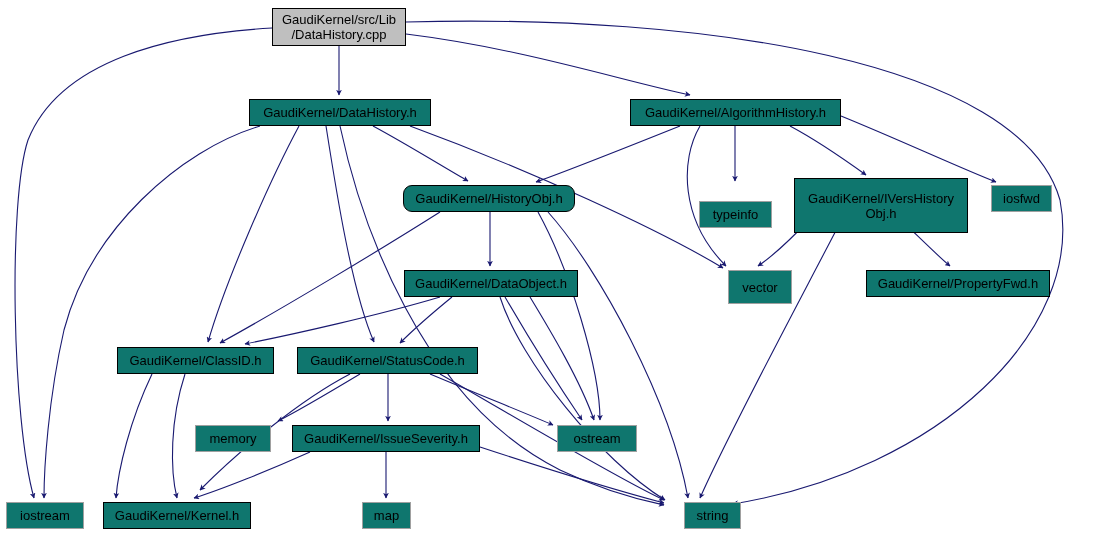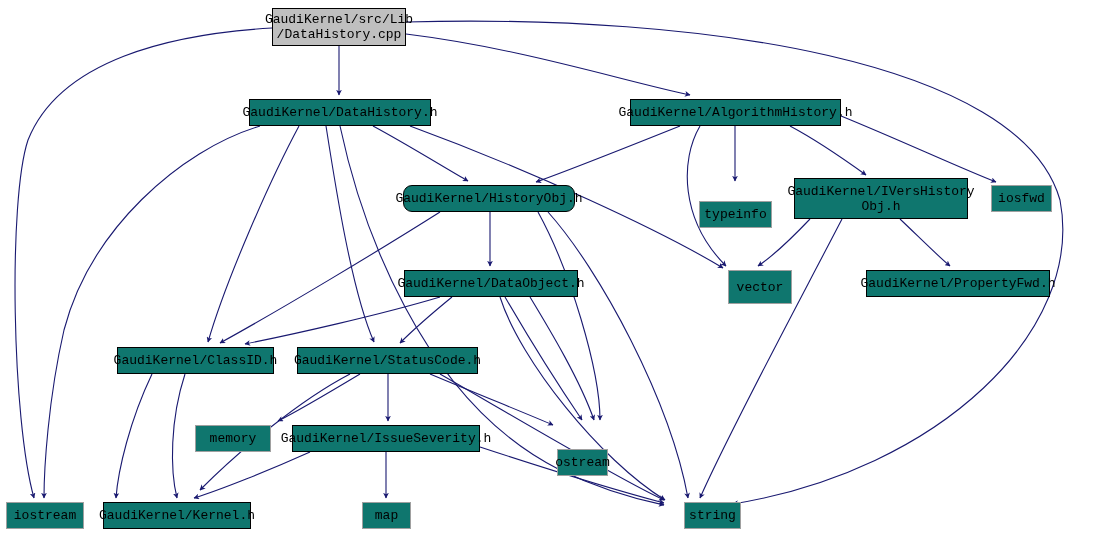--- a/index.html
+++ b/index.html
@@ -45,21 +45,20 @@
   .node.sys {
     border: 1px solid #a0a0a0;
   }
   .node.root {
     border: 1px solid #000000;
     background: #bfbfbf;
   }
   .node-label {
     display: block;
     padding: 0 4px;
-    font-family: Liberation Mono, monospace;
   }
 </style>
 </head>
 <body>
 
 <div id="graph-root">
 
   <svg id="edge-layer" width="1097" height="536" viewBox="0 0 1097 536">
     <defs>
       <marker id="arrowhead" viewBox="0 0 10 10" refX="9" refY="5" markerWidth="5.2" markerHeight="5.2" orient="auto-start-reverse">
@@ -107,30 +106,30 @@
       </g>
   </svg>
 
   <div id="node-group">
       <div class="node root" style="left: 272px; top: 8px; width: 134px; height: 38px;"><span class="node-label">GaudiKernel/src/Lib
 /DataHistory.cpp</span></div>
       <div class="node lib" style="left: 249px; top: 99px; width: 182px; height: 27px;"><span class="node-label">GaudiKernel/DataHistory.h</span></div>
       <div class="node lib" style="left: 630px; top: 99px; width: 211px; height: 27px;"><span class="node-label">GaudiKernel/AlgorithmHistory.h</span></div>
       <div class="node lib" style="left: 403px; top: 185px; width: 172px; height: 27px; border-radius: 9px;"><span class="node-label">GaudiKernel/HistoryObj.h</span></div>
       <div class="node sys" style="left: 699px; top: 185px; width: 73px; height: 27px; margin-top: 16px;"><span class="node-label">typeinfo</span></div>
-      <div class="node lib" style="left: 794px; top: 178px; width: 174px; height: 41px;"><span class="node-label">GaudiKernel/IVersHistory
+      <div class="node lib" style="left: 794px; top: 178px; width: 174px; height: 55px;"><span class="node-label">GaudiKernel/IVersHistory
 Obj.h</span></div>
       <div class="node sys" style="left: 991px; top: 185px; width: 61px; height: 27px;"><span class="node-label">iosfwd</span></div>
       <div class="node lib" style="left: 404px; top: 270px; width: 174px; height: 27px;"><span class="node-label">GaudiKernel/DataObject.h</span></div>
       <div class="node sys" style="left: 728px; top: 270px; width: 64px; height: 34px;"><span class="node-label">vector</span></div>
       <div class="node lib" style="left: 866px; top: 270px; width: 184px; height: 27px;"><span class="node-label">GaudiKernel/PropertyFwd.h</span></div>
       <div class="node lib" style="left: 117px; top: 347px; width: 157px; height: 27px;"><span class="node-label">GaudiKernel/ClassID.h</span></div>
       <div class="node lib" style="left: 297px; top: 347px; width: 181px; height: 27px;"><span class="node-label">GaudiKernel/StatusCode.h</span></div>
       <div class="node sys" style="left: 195px; top: 425px; width: 76px; height: 27px;"><span class="node-label">memory</span></div>
       <div class="node lib" style="left: 292px; top: 425px; width: 188px; height: 27px;"><span class="node-label">GaudiKernel/IssueSeverity.h</span></div>
-      <div class="node sys" style="left: 557px; top: 425px; width: 51px; height: 27px; margin-top: 24px;"><span class="node-label">ostream</span></div>
+      <div class="node sys" style="left: 557px; top: 425px; width: 80px; height: 27px;"><span class="node-label">ostream</span></div>
       <div class="node sys" style="left: 6px; top: 502px; width: 78px; height: 27px;"><span class="node-label">iostream</span></div>
       <div class="node lib" style="left: 103px; top: 502px; width: 148px; height: 27px;"><span class="node-label">GaudiKernel/Kernel.h</span></div>
       <div class="node sys" style="left: 362px; top: 502px; width: 49px; height: 27px;"><span class="node-label">map</span></div>
       <div class="node sys" style="left: 668px; top: 502px; width: 57px; height: 27px; margin-left: 16px;"><span class="node-label">string</span></div>
     </div>
 
 </div>
 
 </body></html>

